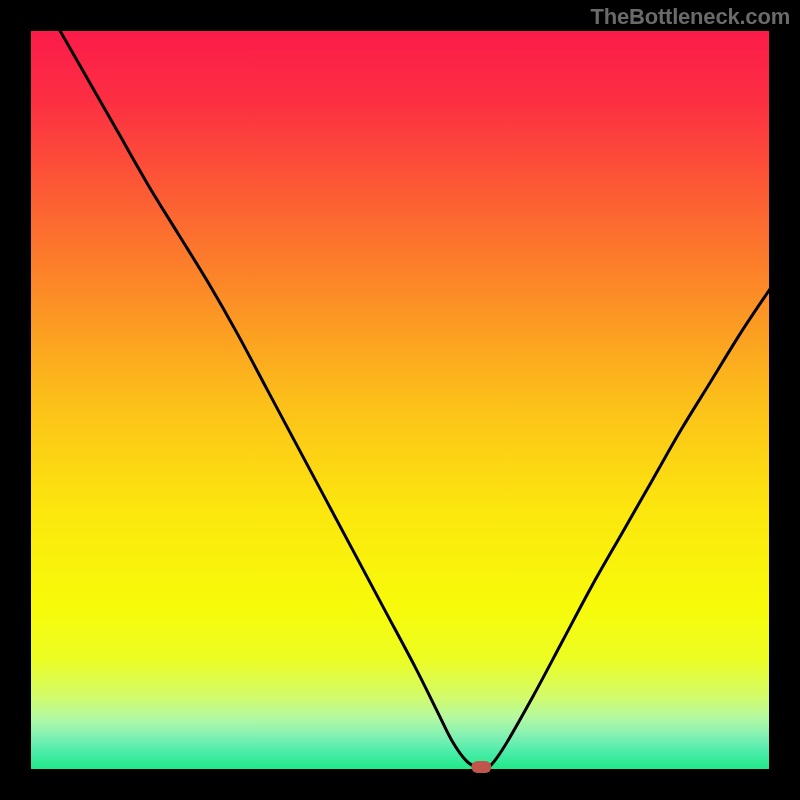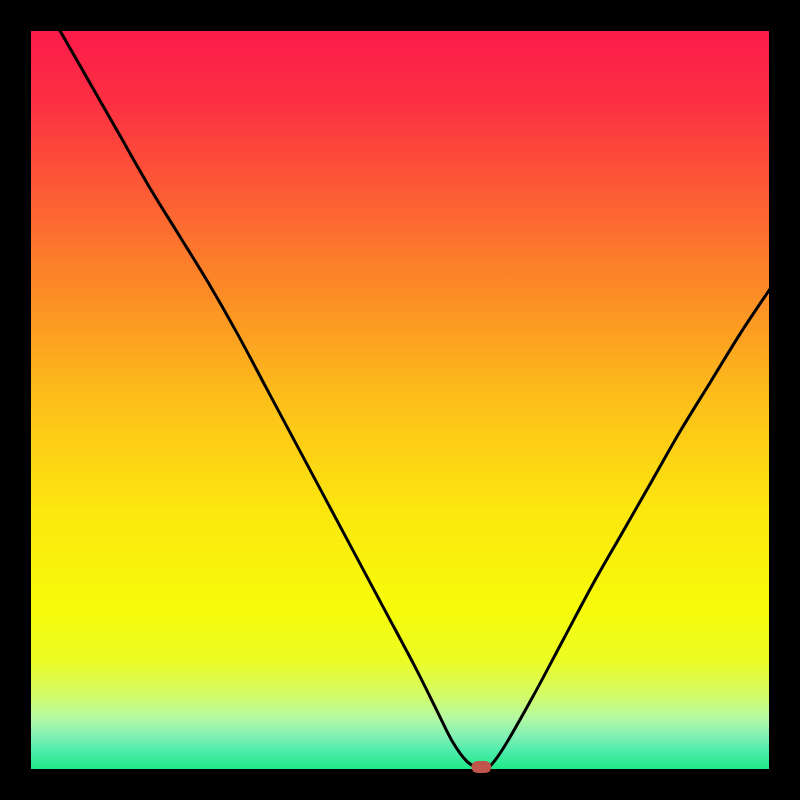--- a/index.html
+++ b/index.html
@@ -30,20 +30,21 @@
     display: block;
     position: absolute;
     top: 0;
     left: 0;
   }
 </style>
 </head>
 <body>
 
 <div class="chart-container">
+  <div class="watermark">TheBottleneck.com</div>
   <svg class="plot" width="800" height="800" viewBox="0 0 800 800">
     <defs>
       <linearGradient id="bgGrad" x1="0" y1="0" x2="0" y2="1">
           <stop offset="0%" stop-color="#fc1b4a"></stop>
           <stop offset="10%" stop-color="#fc3042"></stop>
           <stop offset="22%" stop-color="#fc5c34"></stop>
           <stop offset="35%" stop-color="#fc8a27"></stop>
           <stop offset="50%" stop-color="#fcbf1a"></stop>
           <stop offset="65%" stop-color="#fce70e"></stop>
           <stop offset="78%" stop-color="#f7fb0a"></stop>

